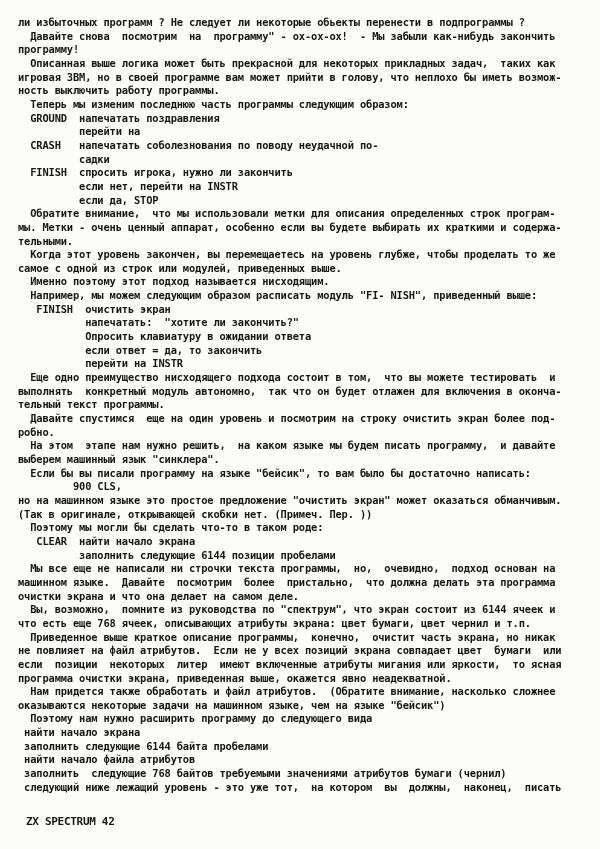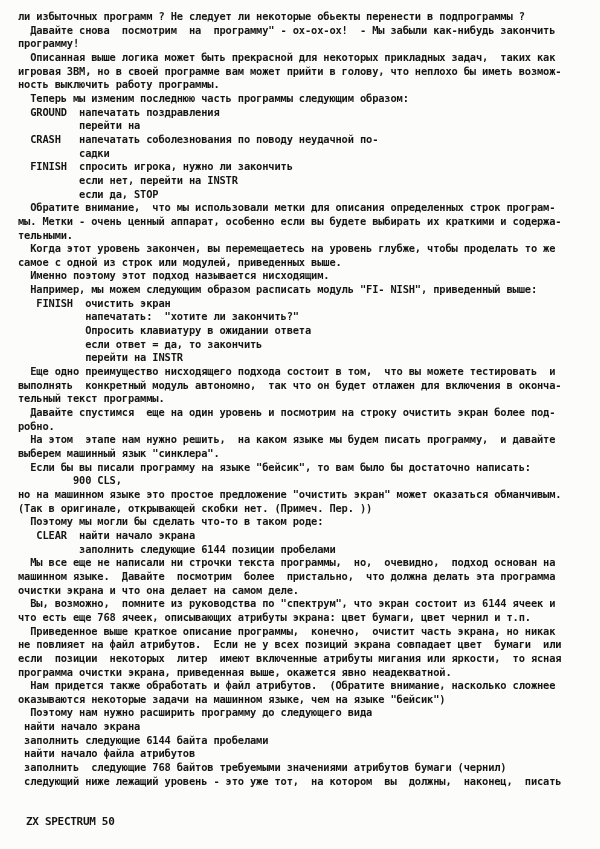--- a/index.html
+++ b/index.html
@@ -4,21 +4,21 @@
 <style>
   html,body{margin:0;padding:0;}
   .page{
     position:relative;
     width:600px;height:849px;
     background:#fcfcfa;
     overflow:hidden;
   }
   .text-block{
     position:absolute;
-    left:18px;top:10px;
+    left:18px;top:16px;
     font-family:"DejaVu Sans Mono",monospace;
     font-weight:bold;
     font-size:10.4px;
     line-height:13.65px;
     color:#161616;
     white-space:pre;
     letter-spacing:-0.15px;
   }
   .text-block .line{white-space:pre;}
   .footer{
@@ -30,14 +30,14 @@
     letter-spacing:-0.3px;
     color:#161616;
     white-space:pre;
   }
 </style>
 </head>
 <body>
 
 <div class="page">
   <div class="text-block" id="text-block"><div class="line">ли избыточных программ ? Не следует ли некоторые обьекты перенести в подпрограммы ?</div><div class="line">  Давайте снова  посмотрим  на  программу" - ох-ох-ох!  - Мы забыли как-нибудь закончить</div><div class="line">программу!</div><div class="line">  Описанная выше логика может быть прекрасной для некоторых прикладных задач,  таких как</div><div class="line">игровая ЗВМ, но в своей программе вам может прийти в голову, что неплохо бы иметь возмож-</div><div class="line">ность выключить работу программы.</div><div class="line">  Теперь мы изменим последнюю часть программы следующим образом:</div><div class="line">  GROUND  напечатать поздравления</div><div class="line">          перейти на</div><div class="line">  CRASH   напечатать соболезнования по поводу неудачной по-</div><div class="line">          садки</div><div class="line">  FINISH  спросить игрока, нужно ли закончить</div><div class="line">          если нет, перейти на INSTR</div><div class="line">          если да, STOP</div><div class="line">  Обратите внимание,  что мы использовали метки для описания определенных строк програм-</div><div class="line">мы. Метки - очень ценный аппарат, особенно если вы будете выбирать их краткими и содержа-</div><div class="line">тельными.</div><div class="line">  Когда этот уровень закончен, вы перемещаетесь на уровень глубже, чтобы проделать то же</div><div class="line">самое с одной из строк или модулей, приведенных выше.</div><div class="line">  Именно поэтому этот подход называется нисходящим.</div><div class="line">  Например, мы можем следующим образом расписать модуль "FI- NISH", приведенный выше:</div><div class="line">   FINISH  очистить экран</div><div class="line">           напечатать:  "хотите ли закончить?"</div><div class="line">           Опросить клавиатуру в ожидании ответа</div><div class="line">           если ответ = да, то закончить</div><div class="line">           перейти на INSTR</div><div class="line">  Еще одно преимущество нисходящего подхода состоит в том,  что вы можете тестировать  и</div><div class="line">выполнять  конкретный модуль автономно,  так что он будет отлажен для включения в оконча-</div><div class="line">тельный текст программы.</div><div class="line">  Давайте спустимся  еще на один уровень и посмотрим на строку очистить экран более под-</div><div class="line">робно.</div><div class="line">  На этом  этапе нам нужно решить,  на каком языке мы будем писать программу,  и давайте</div><div class="line">выберем машинный язык "синклера".</div><div class="line">  Если бы вы писали программу на языке "бейсик", то вам было бы достаточно написать:</div><div class="line">         900 CLS,</div><div class="line">но на машинном языке это простое предложение "очистить экран" может оказаться обманчивым.</div><div class="line">(Так в оригинале, открывающей скобки нет. (Примеч. Пер. ))</div><div class="line">  Поэтому мы могли бы сделать что-то в таком роде:</div><div class="line">   CLEAR  найти начало экрана</div><div class="line">          заполнить следующие 6144 позиции пробелами</div><div class="line">  Мы все еще не написали ни строчки текста программы,  но,  очевидно,  подход основан на</div><div class="line">машинном языке.  Давайте  посмотрим  более  пристально,  что должна делать эта программа</div><div class="line">очистки экрана и что она делает на самом деле.</div><div class="line">  Вы, возможно,  помните из руководства по "спектрум", что экран состоит из 6144 ячеек и</div><div class="line">что есть еще 768 ячеек, описывающих атрибуты экрана: цвет бумаги, цвет чернил и т.п.</div><div class="line">  Приведенное выше краткое описание программы,  конечно,  очистит часть экрана, но никак</div><div class="line">не повлияет на файл атрибутов.  Если не у всех позиций экрана совпадает цвет  бумаги  или</div><div class="line">если  позиции  некоторых  литер  имеют включенные атрибуты мигания или яркости,  то ясная</div><div class="line">программа очистки экрана, приведенная выше, окажется явно неадекватной.</div><div class="line">  Нам придется также обработать и файл атрибутов.  (Обратите внимание, насколько сложнее</div><div class="line">оказываются некоторые задачи на машинном языке, чем на языке "бейсик")</div><div class="line">  Поэтому нам нужно расширить программу до следующего вида</div><div class="line"> найти начало экрана</div><div class="line"> заполнить следующие 6144 байта пробелами</div><div class="line"> найти начало файла атрибутов</div><div class="line"> заполнить  следующие 768 байтов требуемыми значениями атрибутов бумаги (чернил)</div><div class="line"> следующий ниже лежащий уровень - это уже тот,  на котором  вы  должны,  наконец,  писать</div></div>
-  <div class="footer">ZX SPECTRUM 50</div>
+  <div class="footer">ZX SPECTRUM 42</div>
 </div>
 
 </body></html>

